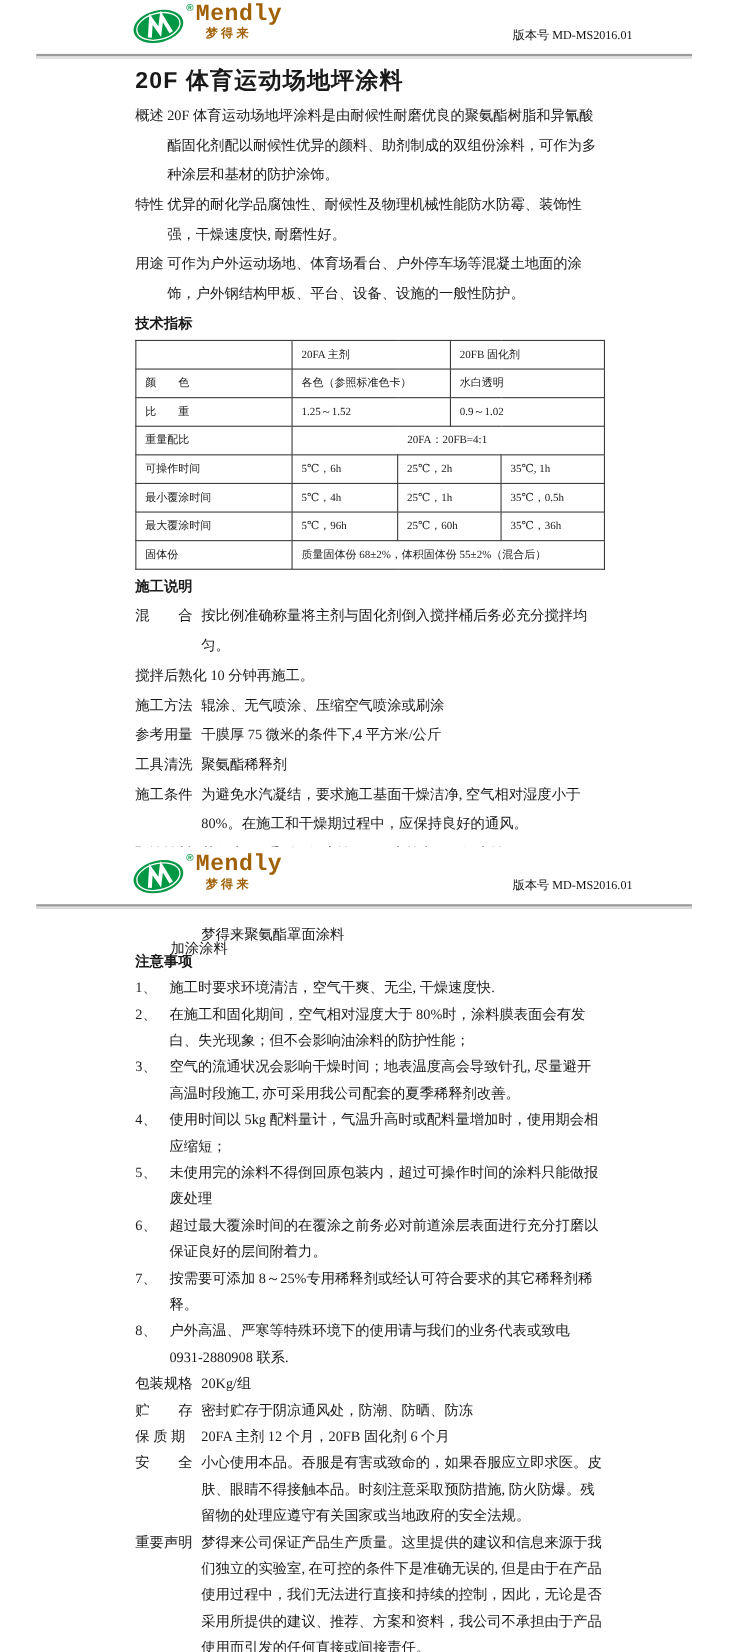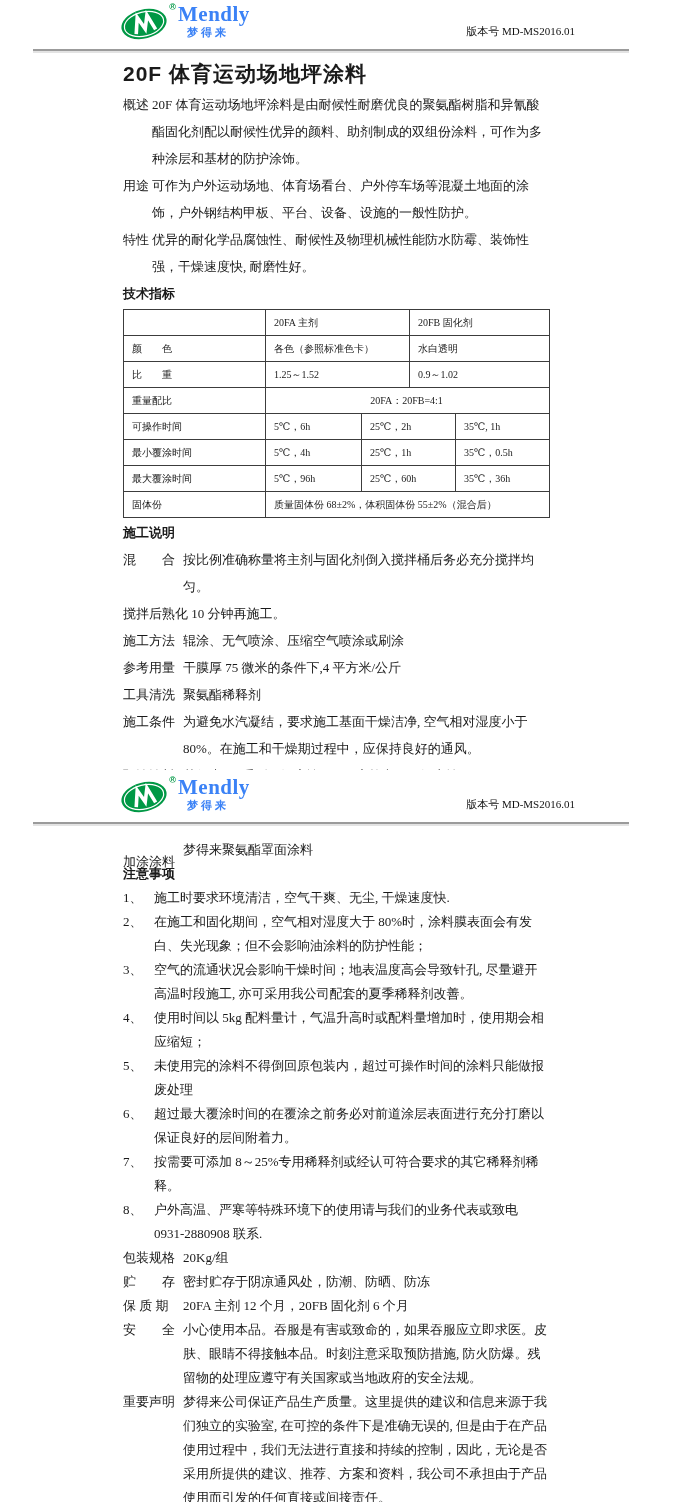--- a/index.html
+++ b/index.html
@@ -14,21 +14,21 @@
   .page-1 { height:770px; }
   .page-2 { height:732px; }
 
   
   .hdr { position:relative; height:44px; padding-top:5px; }
   .logo { position:absolute; left:118px; top:4px; display:flex; align-items:flex-start; }
   .logo-mark { position:relative; width:56px; height:38px; }
   .logo-mark svg { display:block; }
   .reg { position:absolute; right:-2px; top:-2px; font-size:9px; font-weight:bold; color:#009845;
          font-family:"Liberation Sans",sans-serif; }
-  .logo-text { margin-left:4px; font-family:Liberation Serif, serif; color:#3b82f6; }
+  .logo-text { margin-left:4px; font-family:Liberation Mono, monospace; color:#a16207; }
   .logo-en { font-size:21px; font-weight:bold; letter-spacing:0.5px; line-height:20px; }
   .logo-cn { font-size:11px; font-weight:bold; letter-spacing:3px; line-height:16px; padding-left:9px; }
   .version { position:absolute; right:112px; top:24px; font-size:11px; color:#111; }
   .rule { margin-left:33px; width:596px; height:2px; background:#9b9b9b; border-bottom:2px solid #e3e3e3; }
 
   
   .content { padding-left:123px; width:426px; font-size:13px; line-height:27px; }
   .page-2 .content { line-height:24px; }
   .title { font-family:"Liberation Sans",sans-serif; font-size:21px; font-weight:bold;
            line-height:28px; margin:7px 0 3px 0; letter-spacing:1px; }
@@ -74,26 +74,26 @@
   <div class="rule"></div>
 
   <div class="content">
     <div class="title">20F 体育运动场地坪涂料</div>
 
     <div class="para ind-sm">
       <span class="lb">概述</span>
       <span>20F 体育运动场地坪涂料是由耐候性耐磨优良的聚氨酯树脂和异氰酸酯固化剂配以耐候性优异的颜料、助剂制成的双组份涂料，可作为多种涂层和基材的防护涂饰。</span>
     </div>
     <div class="para ind-sm">
+      <span class="lb">特性</span>
+      <span>优异的耐化学品腐蚀性、耐候性及物理机械性能防水防霉、装饰性强，干燥速度快, 耐磨性好。</span>
+    </div>
+    <div class="para ind-sm">
       <span class="lb">用途</span>
       <span>可作为户外运动场地、体育场看台、户外停车场等混凝土地面的涂饰，户外钢结构甲板、平台、设备、设施的一般性防护。</span>
-    </div>
-    <div class="para ind-sm">
-      <span class="lb">特性</span>
-      <span>优异的耐化学品腐蚀性、耐候性及物理机械性能防水防霉、装饰性强，干燥速度快, 耐磨性好。</span>
     </div>
 
     <div class="h2">技术指标</div>
 
     <table class="spec">
       <colgroup>
           <col style="width:142px">
           <col style="width:96px">
           <col style="width:48px">
           <col style="width:46px">
@@ -192,21 +192,21 @@
         <div class="logo-en">Mendly</div>
         <div class="logo-cn">梦得来</div>
       </span>
     </div>
     <span class="version" style="top:27px;">版本号 MD-MS2016.01</span>
   </div>
   <div class="rule"></div>
 
   <div class="content">
     <div class="para ind-lg gap-top">
-      <span class="lb" style="top:12px;">加涂涂料</span>
+      <span class="lb" style="top:12px;margin-left:32px;">加涂涂料</span>
       <span>梦得来聚氨酯罩面涂料</span>
     </div>
 
     <div class="h2">注意事项</div>
 
     <div class="note">
       <span class="num">1、</span>
       <span>施工时要求环境清洁，空气干爽、无尘, 干燥速度快.</span>
     </div>
     <div class="note">

